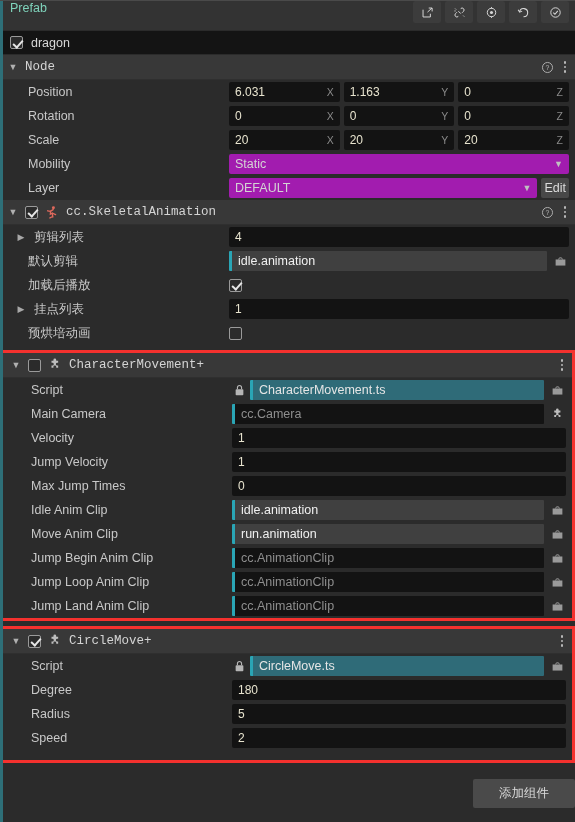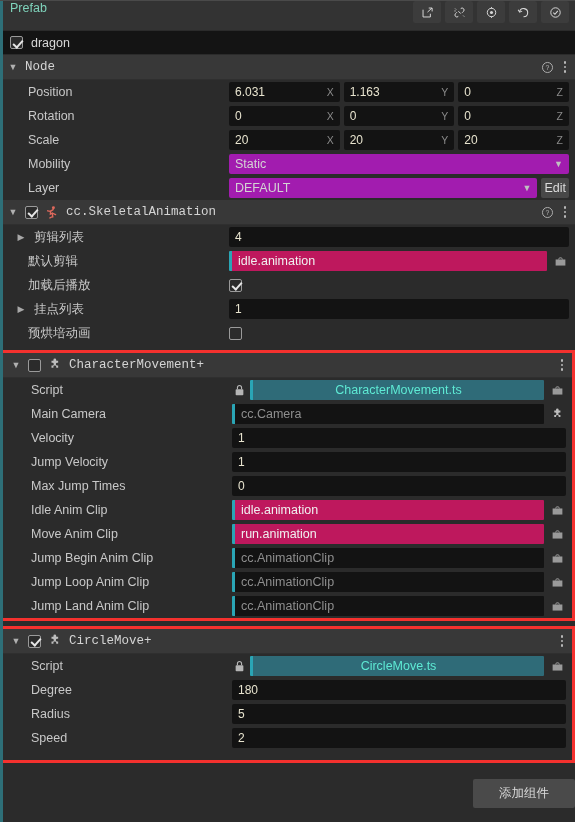--- a/index.html
+++ b/index.html
@@ -116,22 +116,22 @@
     height: 20px; background: #484848; border-radius: 2px;
     padding: 0 3px; display: flex; align-items: center;
     color: #dcdcdc; font-size: 12.5px;
   }
 
   .asset {
     flex: 1; height: 20px; display: flex; align-items: center;
     background: #131313; border-left: 3px solid #2aa5b5;
     border-radius: 1px; padding: 0 6px; font-size: 12.5px; color: #8e8e8e;
   }
-  .asset.filled { background: #be185d; color: #f0f0f0; }
-  .asset.dim { background: #2f6b78; color: #5eead4; justify-content: center; }
+  .asset.filled { background: #404040; color: #f0f0f0; }
+  .asset.dim { background: #2f6b78; color: #e5e5e5; }
   .asset-ic {
     width: 18px; flex: 0 0 18px; height: 20px;
     display: flex; align-items: center; justify-content: center;
   }
   .lock-ic { width: 14px; flex: 0 0 14px; display: flex; justify-content: center; }
 
   .txtval {
     flex: 1; height: 20px; background: #131313;
     display: flex; align-items: center; padding: 0 6px;
     border-radius: 2px; color: #e8e4cf; font-size: 12px;

